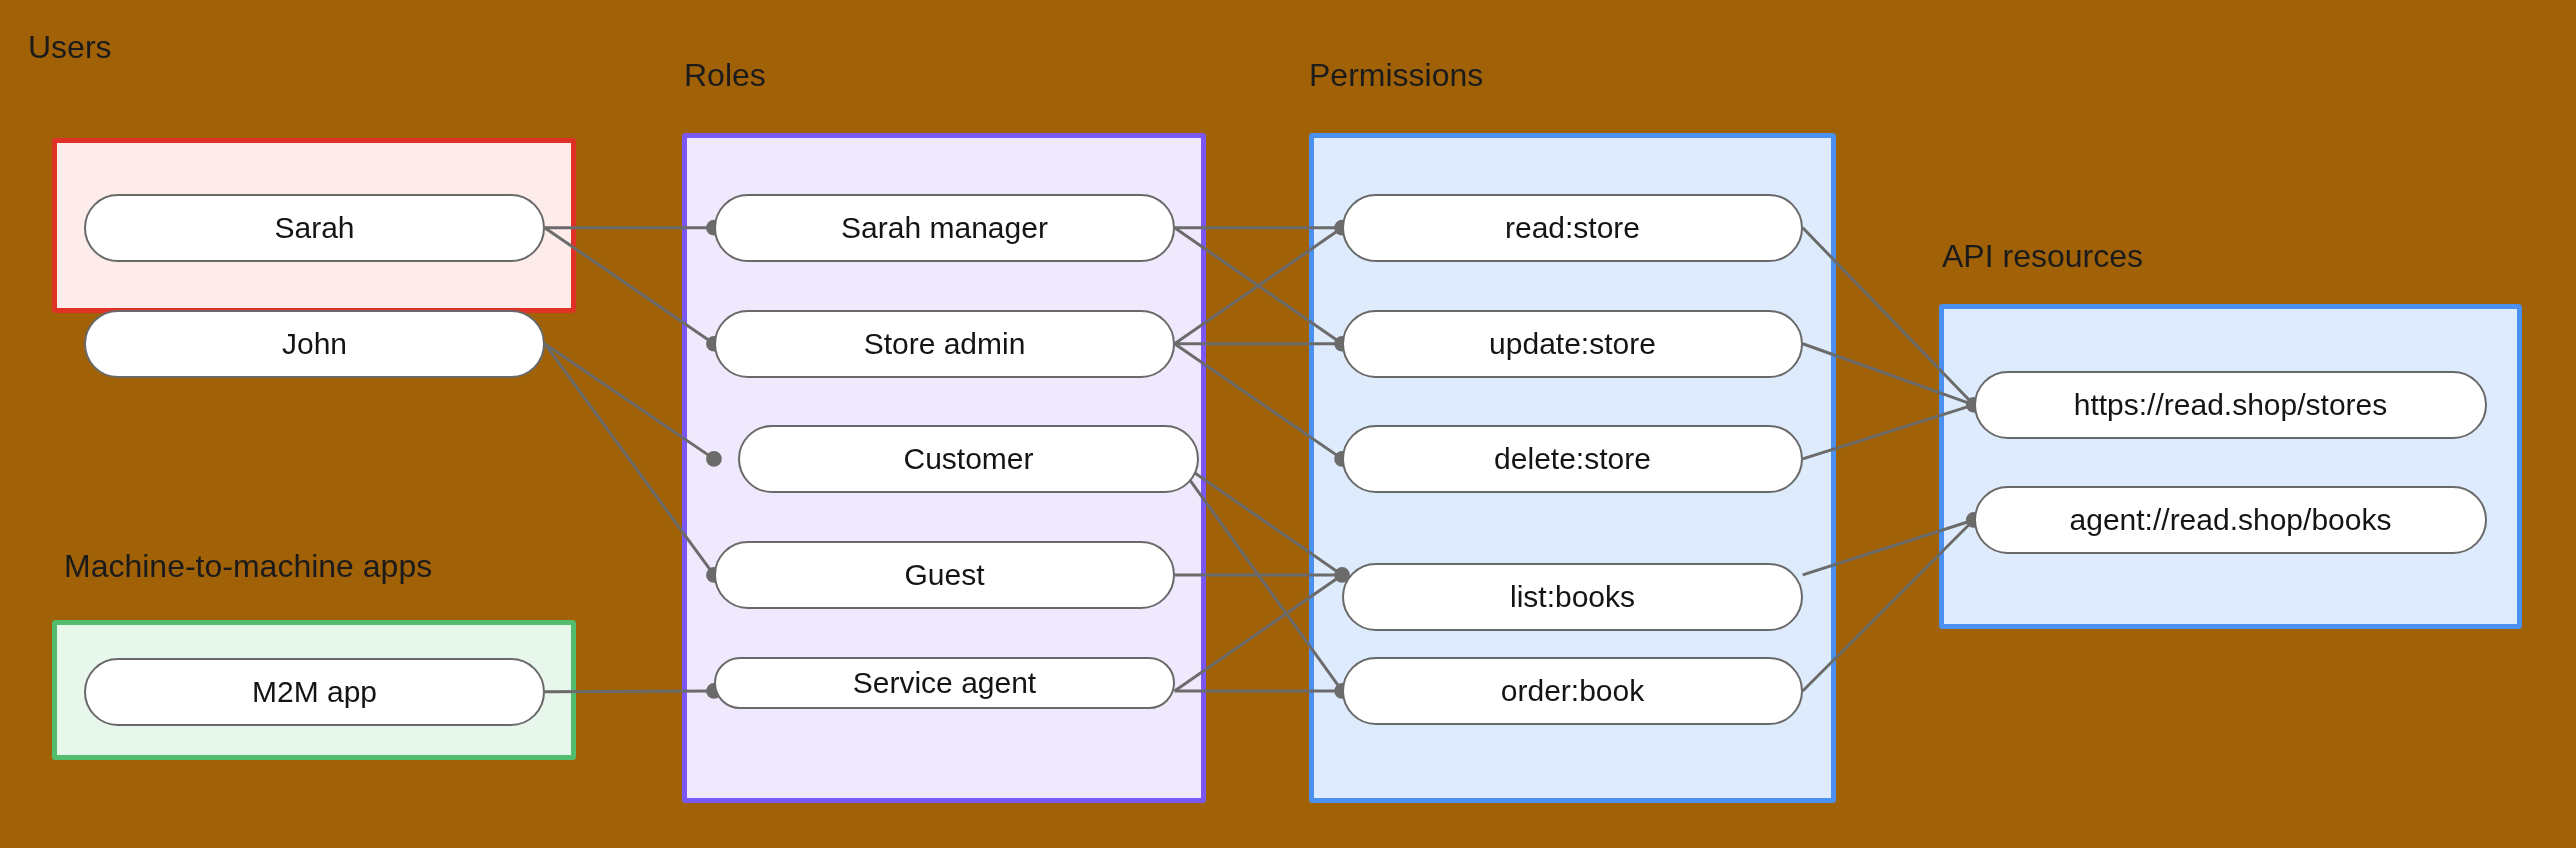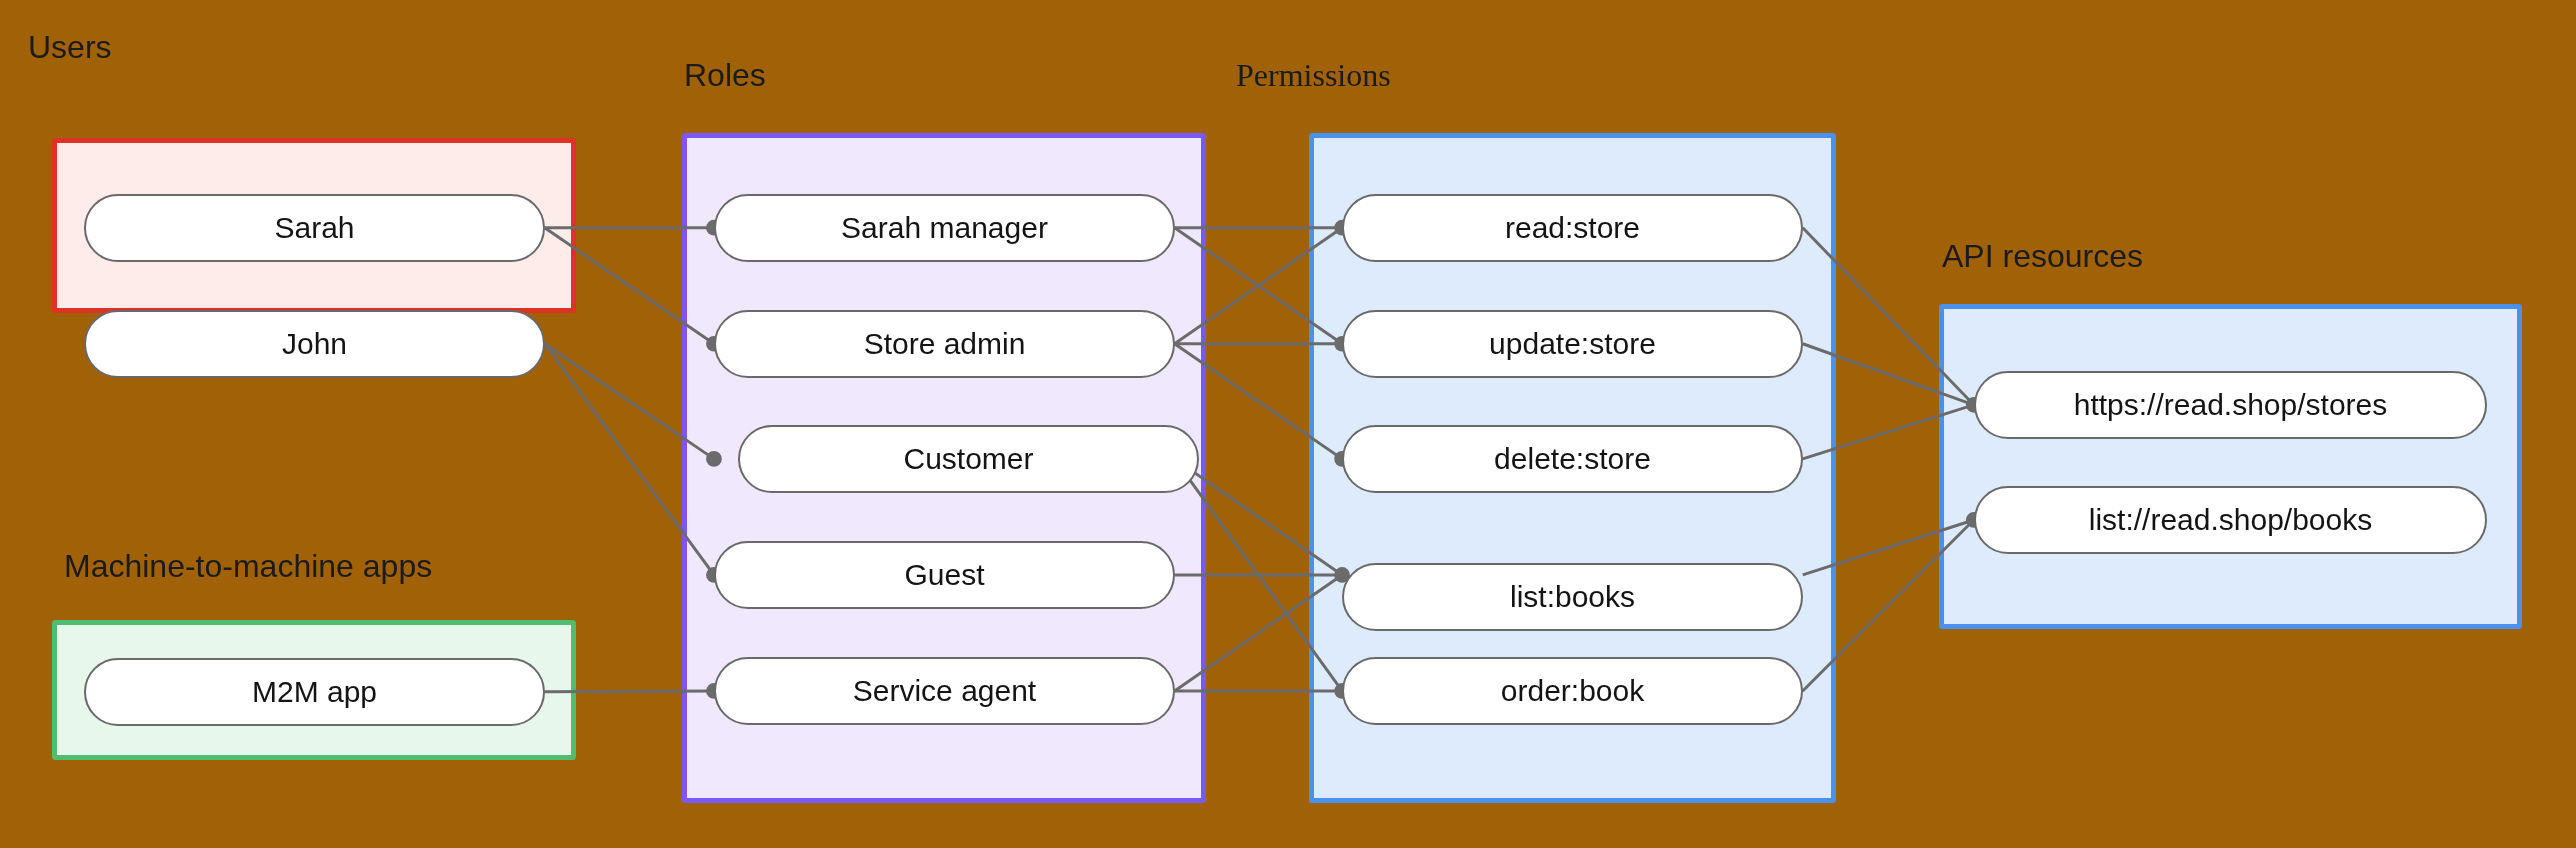--- a/index.html
+++ b/index.html
@@ -108,27 +108,27 @@
       <div class="node" style="left: 84px; top: 310px; width: 461px; height: 68px;">John</div>
       <div class="group-label" style="left: 64px; top: 550px; text-align: right;">Machine-to-machine apps</div>
       <div class="group-box group-m2m" style="left: 52px; top: 620px; width: 524px; height: 140px; border-color: rgb(82, 189, 110); background: rgb(232, 247, 236);"></div>
       <div class="node" style="left: 84px; top: 658px; width: 461px; height: 68px;">M2M app</div>
       <div class="group-label" style="left: 684px; top: 59px;">Roles</div>
       <div class="group-box group-roles" style="left: 682px; top: 133px; width: 524px; height: 670px; border-color: rgb(123, 87, 246); background: rgb(240, 233, 254);"></div>
       <div class="node" style="left: 714px; top: 194px; width: 461px; height: 68px;">Sarah manager</div>
       <div class="node" style="left: 714px; top: 310px; width: 461px; height: 68px;">Store admin</div>
       <div class="node" style="left: 738px; top: 425px; width: 461px; height: 68px;">Customer</div>
       <div class="node" style="left: 714px; top: 541px; width: 461px; height: 68px;">Guest</div>
-      <div class="node" style="left: 714px; top: 657px; width: 461px; height: 68px;">Service agent</div>
-      <div class="group-label" style="left: 1236px; top: 59px; font-family: Liberation Serif, serif;">Permissions</div>
+      <div class="node" style="left: 714px; top: 657px; width: 461px; height: 52px;">Service agent</div>
+      <div class="group-label" style="left: 1309px; top: 59px;">Permissions</div>
       <div class="group-box group-perms" style="left: 1309px; top: 133px; width: 527px; height: 670px; border-color: rgb(74, 144, 238); background: rgb(221, 235, 252);"></div>
       <div class="node" style="left: 1342px; top: 194px; width: 461px; height: 68px;">read:store</div>
       <div class="node" style="left: 1342px; top: 310px; width: 461px; height: 68px;">update:store</div>
       <div class="node" style="left: 1342px; top: 425px; width: 461px; height: 68px;">delete:store</div>
       <div class="node" style="left: 1342px; top: 541px; width: 461px; height: 68px; margin-top: 22px;">list:books</div>
       <div class="node" style="left: 1342px; top: 657px; width: 461px; height: 68px;">order:book</div>
       <div class="group-label" style="left: 1942px; top: 240px;">API resources</div>
       <div class="group-box group-api" style="left: 1939px; top: 304px; width: 583px; height: 325px; border-color: rgb(74, 144, 238); background: rgb(221, 235, 252);"></div>
       <div class="node" style="left: 1974px; top: 371px; width: 513px; height: 68px;">https://read.shop/stores</div>
-      <div class="node" style="left: 1974px; top: 486px; width: 513px; height: 68px;">list://read.shop/books</div>
+      <div class="node" style="left: 1974px; top: 486px; width: 513px; height: 68px;">agent://read.shop/books</div>
     </div>
 </div>
 
 
 </body></html>

